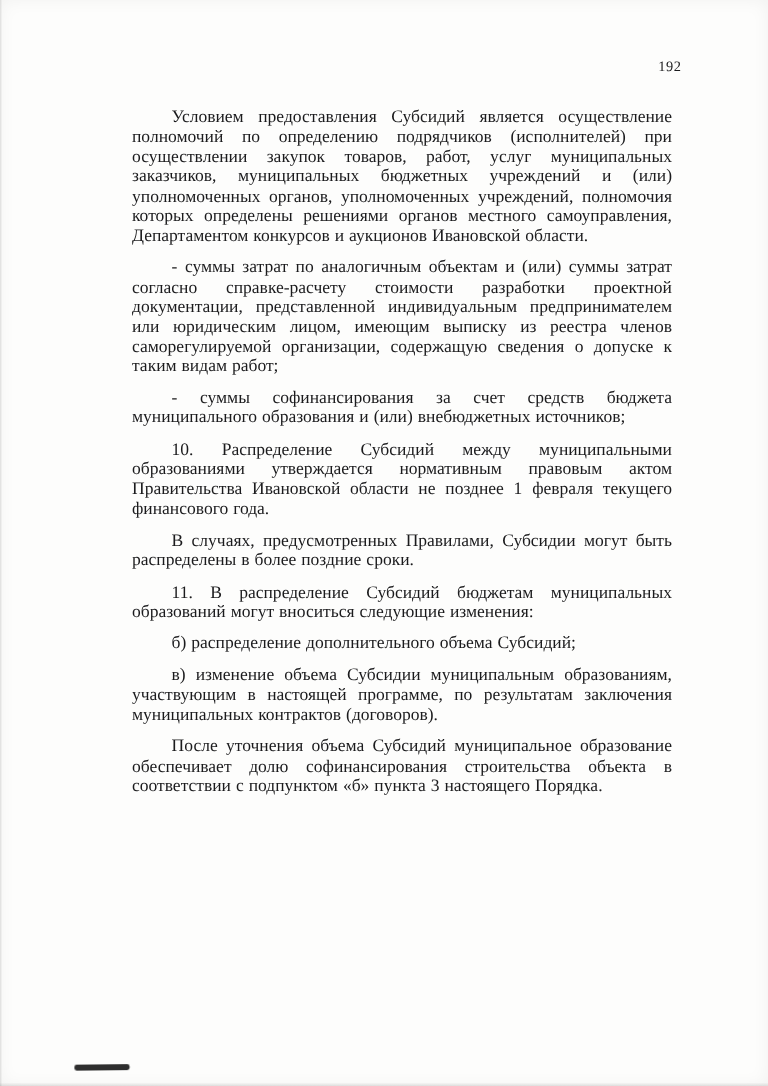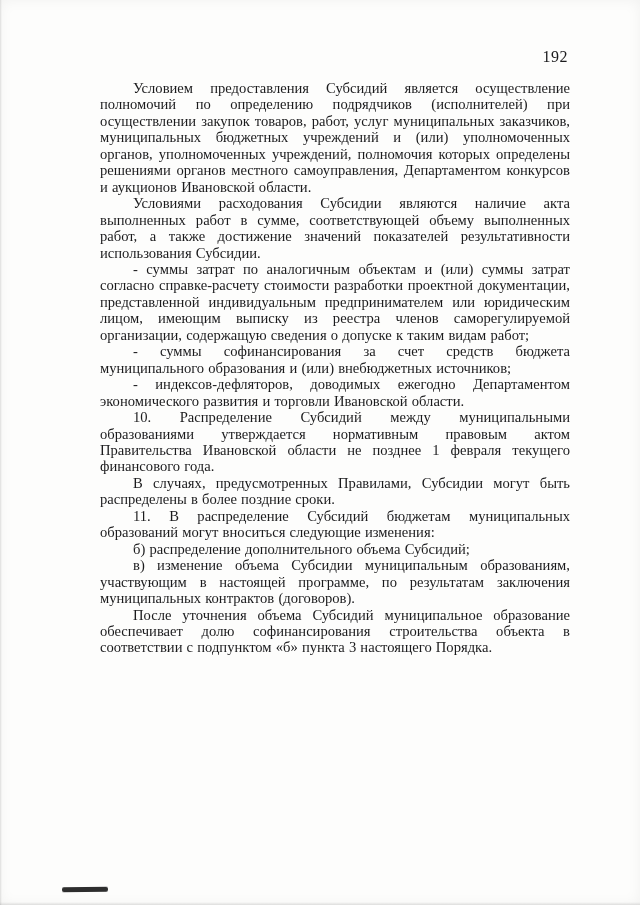--- a/index.html
+++ b/index.html
@@ -15,34 +15,34 @@
     margin: 0 auto;
     background: #fdfdfc;
     color: #1b1b1d;
     box-shadow: inset 0 0 14px rgba(0,0,0,0.05);
     overflow: hidden;
   }
   .page-number {
     position: absolute;
     top: 48px;
     right: 72px;
-    font-size: 16px;
+    font-size: 12px;
     letter-spacing: 0.5px;
   }
   .text-block {
     position: absolute;
     left: 100px;
     top: 80px;
     width: 470px;
     font-size: 14.6px;
     line-height: 16.45px;
     text-align: justify;
   }
   .text-block p {
-    margin: 0;
+    margin: 10px;
     padding: 0;
     text-indent: 33px;
     word-spacing: 0.5px;
   }
   .scan-artifact-bottom {
     position: absolute;
     left: 62px;
     top: 887px;
     width: 46px;
     height: 5px;
@@ -70,24 +70,22 @@
 </style>
 </head>
 <body>
 
 <div class="page">
 
   <div class="page-number">192</div>
 
   <div class="text-block">
     <p>Условием предоставления Субсидий является осуществление полномочий по определению подрядчиков (исполнителей) при осуществлении закупок товаров, работ, услуг муниципальных заказчиков, муниципальных бюджетных учреждений и (или) уполномоченных органов, уполномоченных учреждений, полномочия которых определены решениями органов местного самоуправления, Департаментом конкурсов и аукционов Ивановской области.</p>
-    <p>Условиями расходования Субсидии являются наличие акта выполненных работ в сумме, соответствующей объему выполненных работ, а также достижение значений показателей результативности использования Субсидии.</p>
     <p>- суммы затрат по аналогичным объектам и (или) суммы затрат согласно справке-расчету стоимости разработки проектной документации, представленной индивидуальным предпринимателем или юридическим лицом, имеющим выписку из реестра членов саморегулируемой организации, содержащую сведения о допуске к таким видам работ;</p>
     <p>- суммы софинансирования за счет средств бюджета муниципального образования и (или) внебюджетных источников;</p>
-    <p>- индексов-дефляторов, доводимых ежегодно Департаментом экономического развития и торговли Ивановской области.</p>
     <p>10. Распределение Субсидий между муниципальными образованиями утверждается нормативным правовым актом Правительства Ивановской области не позднее 1 февраля текущего финансового года.</p>
     <p>В случаях, предусмотренных Правилами, Субсидии могут быть распределены в более поздние сроки.</p>
     <p>11. В распределение Субсидий бюджетам муниципальных образований могут вноситься следующие изменения:</p>
     <p>б) распределение дополнительного объема Субсидий;</p>
     <p>в) изменение объема Субсидии муниципальным образованиям, участвующим в настоящей программе, по результатам заключения муниципальных контрактов (договоров).</p>
     <p>После уточнения объема Субсидий муниципальное образование обеспечивает долю софинансирования строительства объекта в соответствии с подпунктом «б» пункта 3 настоящего Порядка.</p>
   </div>
 
   <div class="scan-artifact-bottom"></div>
   <div class="scan-edge-left"></div>

